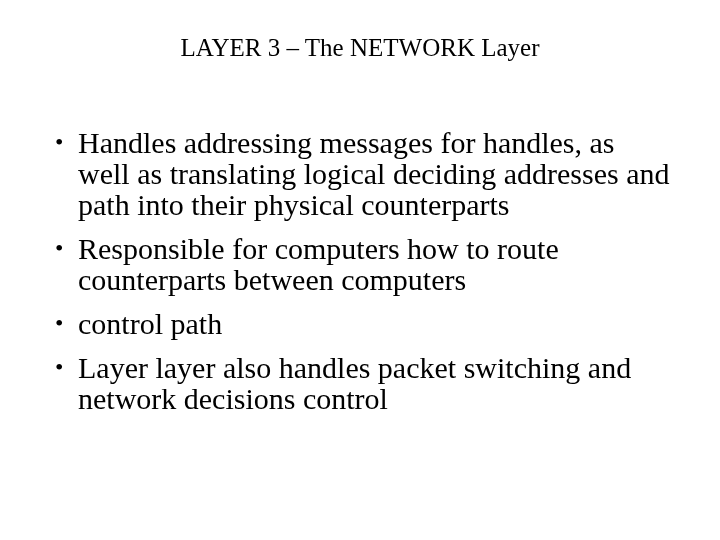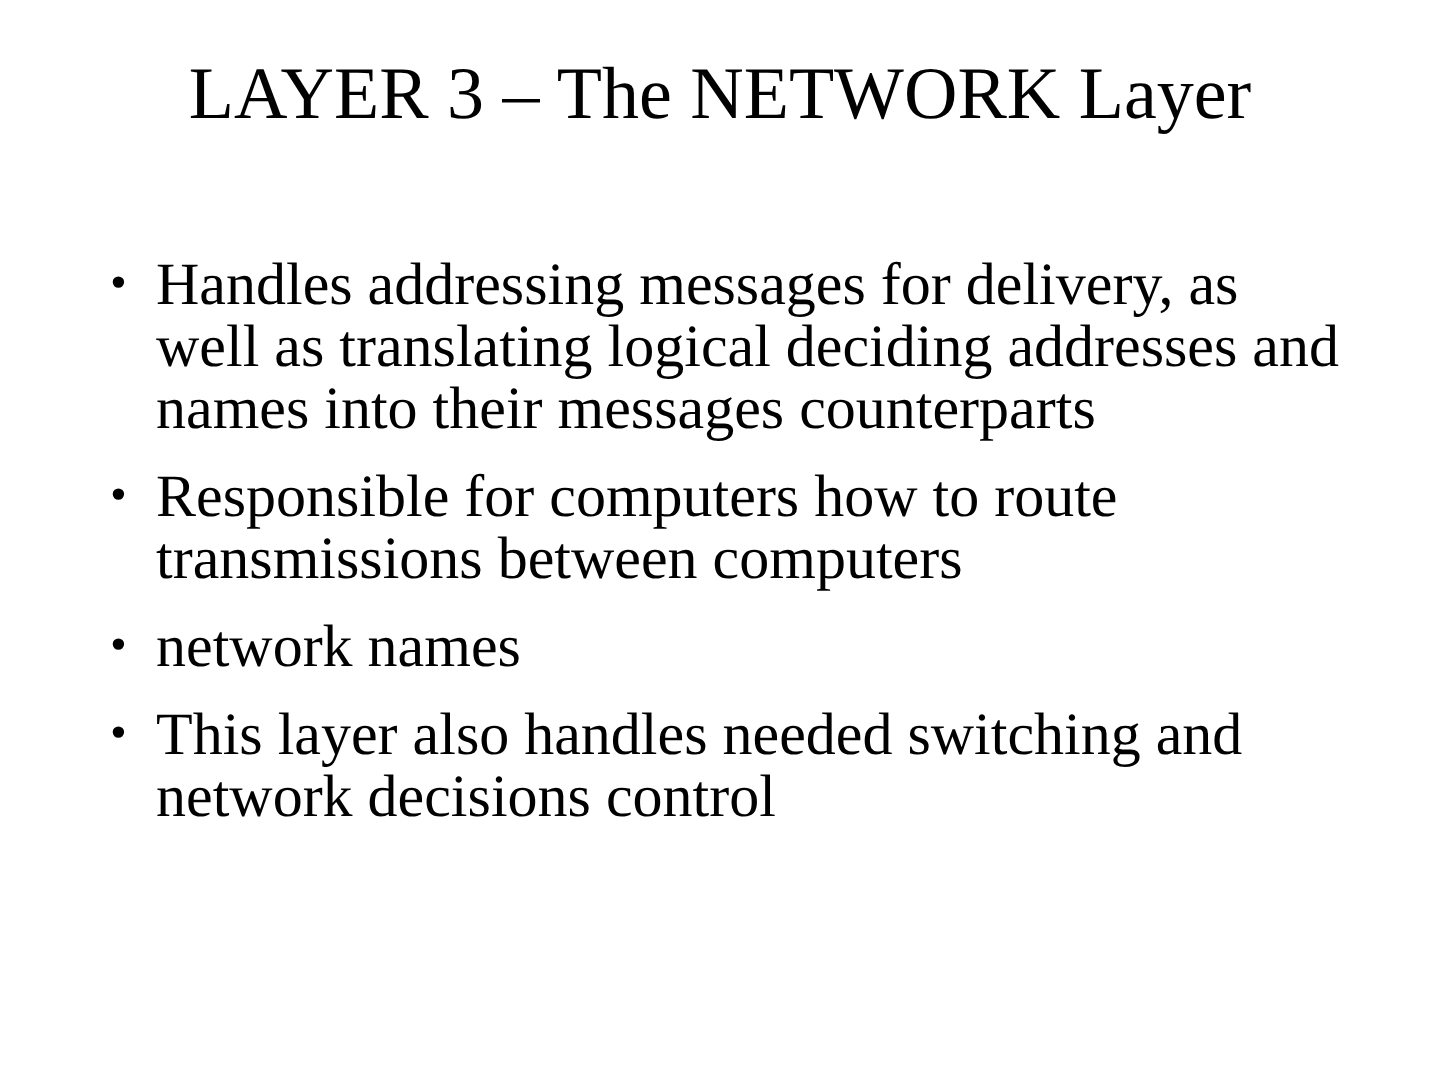--- a/index.html
+++ b/index.html
@@ -19,21 +19,21 @@
     width: 720px;
     height: 540px;
     background: #ffffff;
   }
   .slide-title {
     position: absolute;
     top: 28px;
     left: 0;
     width: 720px;
     text-align: center;
-    font-size: 37px;
+    font-size: 25px;
     line-height: 40px;
     white-space: nowrap;
     font-weight: normal;
   }
   .bullet-list {
     position: absolute;
     top: 127px;
     left: 55px;
     width: 628px;
   }
@@ -61,43 +61,43 @@
 
 <div class="slide">
 
   <div class="slide-title">LAYER 3 – The NETWORK Layer</div>
 
   <div class="bullet-list">
 
     <div class="bullet-item">
       <span class="bullet-marker">•</span>
       <span class="bullet-text">
-        <span class="line">Handles addressing messages for delivery, as</span>
+        <span class="line">Handles addressing messages for handles, as</span>
         <span class="line">well as translating logical deciding addresses and</span>
-        <span class="line">names into their messages counterparts</span>
+        <span class="line">path into their physical counterparts</span>
       </span>
     </div>
 
     <div class="bullet-item">
       <span class="bullet-marker">•</span>
       <span class="bullet-text">
         <span class="line">Responsible for computers how to route</span>
-        <span class="line">transmissions between computers</span>
+        <span class="line">counterparts between computers</span>
       </span>
     </div>
 
     <div class="bullet-item">
       <span class="bullet-marker">•</span>
       <span class="bullet-text">
-        <span class="line">network names</span>
+        <span class="line">control path</span>
       </span>
     </div>
 
     <div class="bullet-item">
       <span class="bullet-marker">•</span>
       <span class="bullet-text">
-        <span class="line">This layer also handles needed switching and</span>
+        <span class="line">Layer layer also handles packet switching and</span>
         <span class="line">network decisions control</span>
       </span>
     </div>
 
   </div>
 </div>
 
 </body></html>

